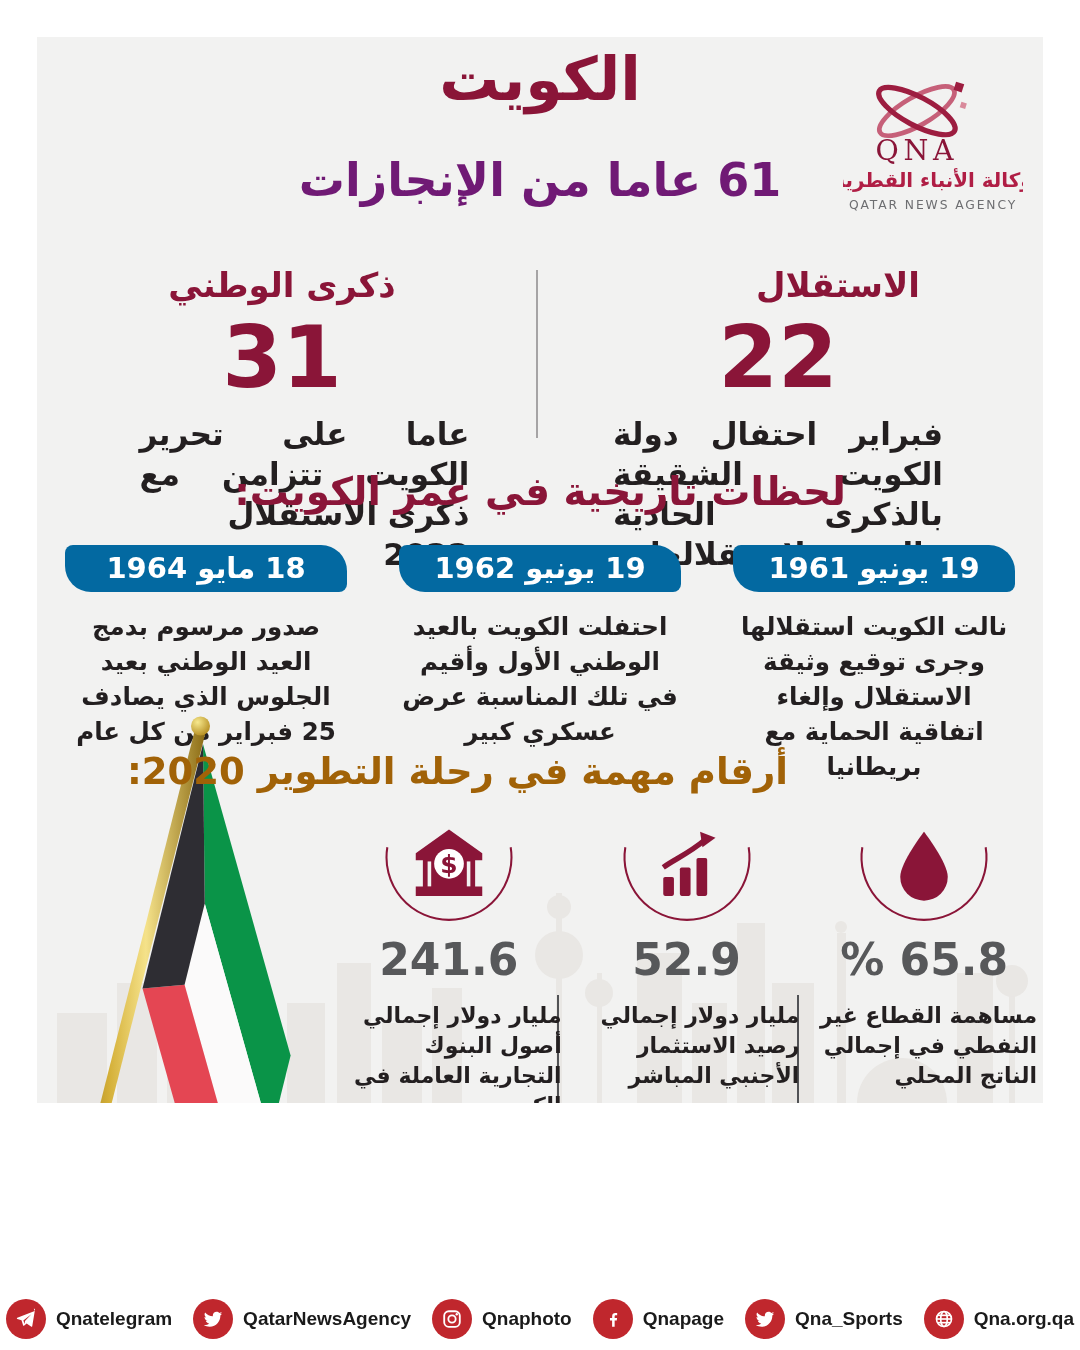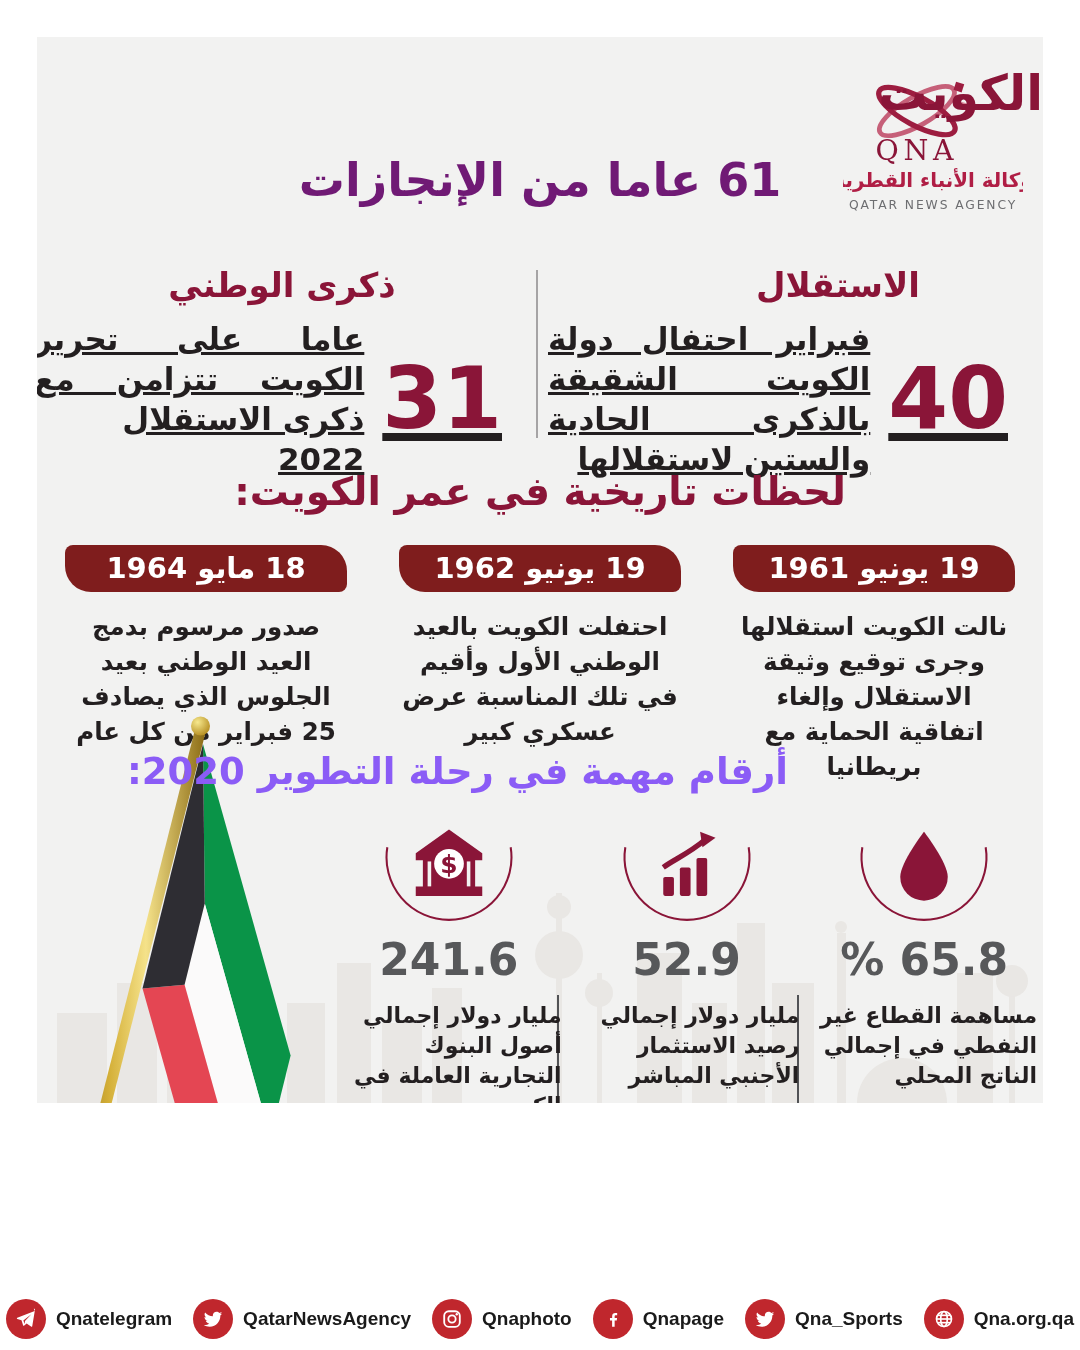--- a/index.html
+++ b/index.html
@@ -7,49 +7,49 @@
        font-family:"DejaVu Sans","Liberation Sans",sans-serif;color:#231f20;}
   .card{position:absolute;left:37px;top:37px;width:1006px;height:1066px;background:#f2f2f1;overflow:hidden;}
 
   
   .skyline{position:absolute;left:0;bottom:0;width:1006px;height:240px;}
 
   
   .logo{position:absolute;right:20px;top:40px;width:180px;height:140px;}
 
   
-  .title{position:absolute;left:0;top:32px;width:100%;text-align:right;direction:rtl;
-         font-size:49px;font-weight:700;color:#8a1538;line-height:1.0;}
+  .title{position:absolute;left:0;top:12px;width:100%;text-align:center;direction:rtl;
+         font-size:60px;font-weight:700;color:#8a1538;line-height:1.0;}
   .subtitle{position:absolute;left:0;top:118px;width:100%;text-align:center;direction:rtl;
             font-size:46px;font-weight:700;color:#701a75;line-height:1.1;}
 
   
   .annv{position:absolute;top:228px;direction:rtl;}
   .annv-right{right:35px;width:460px;}
   .annv-left{left:25px;width:440px;}
   .annv-head{text-align:center;font-size:34px;font-weight:700;color:#8a1538;margin-bottom:14px;}
   .annv-right .annv-head{padding-left:120px;}
-  .annv-body{display:flex;flex-direction:row;justify-content:flex-start;align-items:center;gap:18px;text-decoration:underline;}
+  .annv-body{display:flex;flex-direction:column;justify-content:flex-start;align-items:center;gap:18px;}
   .annv-num{font-size:86px;font-weight:700;color:#8a1538;line-height:0.9;}
   .annv-text{width:330px;font-size:31px;font-weight:700;line-height:40px;color:#231f20;text-align:justify;}
   .annv-year{font-size:31px;font-weight:700;text-align:right;padding-left:45px;direction:ltr;}
   .annv-divider{position:absolute;left:499px;top:233px;width:2px;height:168px;background:#a6a4a5;}
 
   
   .moments-head{position:absolute;left:0;top:432px;width:100%;text-align:center;direction:rtl;
                 font-size:39px;font-weight:700;color:#8a1538;}
   .moments{position:absolute;left:28px;top:508px;width:950px;display:grid;direction:rtl;
            grid-template-columns:1fr 1fr 1fr;column-gap:52px;}
-  .badge{height:47px;background:#7f1d1d;border-radius:8px 26px 8px 26px;color:#ffffff;
+  .badge{height:47px;background:#0369a1;border-radius:8px 26px 8px 26px;color:#ffffff;
          font-size:29px;font-weight:700;text-align:center;line-height:47px;direction:rtl;}
   .moment-text{margin-top:17px;font-size:24.5px;font-weight:700;line-height:35px;color:#231f20;
                text-align:center;direction:rtl;}
 
   
-  .figures-head{position:absolute;right:255px;top:713px;direction:rtl;font-size:37px;font-weight:700;color:#8b5cf6;}
+  .figures-head{position:absolute;right:255px;top:713px;direction:rtl;font-size:37px;font-weight:700;color:#a16207;}
   .stats{position:absolute;left:293px;top:790px;width:713px;display:grid;direction:rtl;
          grid-template-columns:1fr 1fr 1fr;row-gap:16px;}
   .stat{text-align:center;}
   .stat-icon-wrap{position:relative;width:150px;height:96px;margin:0 auto;}
   .stat-arc{position:absolute;left:1px;bottom:0;width:148px;height:84px;}
   .stat-glyph{position:absolute;left:50%;top:0;transform:translateX(-50%);width:76px;height:76px;}
   .stat-value{margin-top:12px;font-size:44px;font-weight:700;color:#57585a;line-height:50px;}
   .stat-caption{margin-top:16px;padding:0 6px;font-size:22px;font-weight:700;line-height:30px;
                 color:#231f20;direction:rtl;text-align:right;}
   .stat-div{position:absolute;width:2px;background:#515255;}
@@ -113,21 +113,21 @@
         <text x="95" y="139" text-anchor="middle" font-size="13" letter-spacing="2" fill="#6d6e71">QATAR NEWS AGENCY</text>
       </svg>
     </div>
 
     <div class="title">الكويت</div>
     <div class="subtitle">61 عاما من الإنجازات</div>
 
     <div class="annv annv-right">
       <div class="annv-head">الاستقلال</div>
       <div class="annv-body">
-        <div class="annv-num">40</div>
+        <div class="annv-num">22</div>
         <div class="annv-text">فبراير احتفال دولة الكويت الشقيقة بالذكرى الحادية والستين لاستقلالها</div>
       </div>
     </div>
     <div class="annv-divider"></div>
     <div class="annv annv-left">
       <div class="annv-head">ذكرى الوطني</div>
       <div class="annv-body">
         <div class="annv-num">31</div>
         <div>
           <div class="annv-text">عاما على تحرير الكويت تتزامن مع ذكرى الاستقلال</div>

